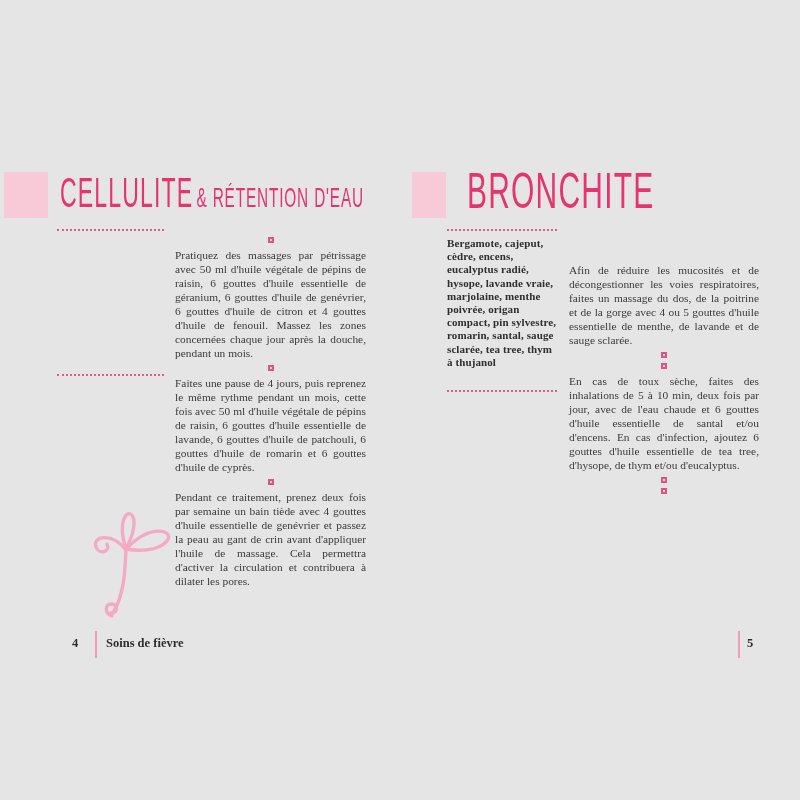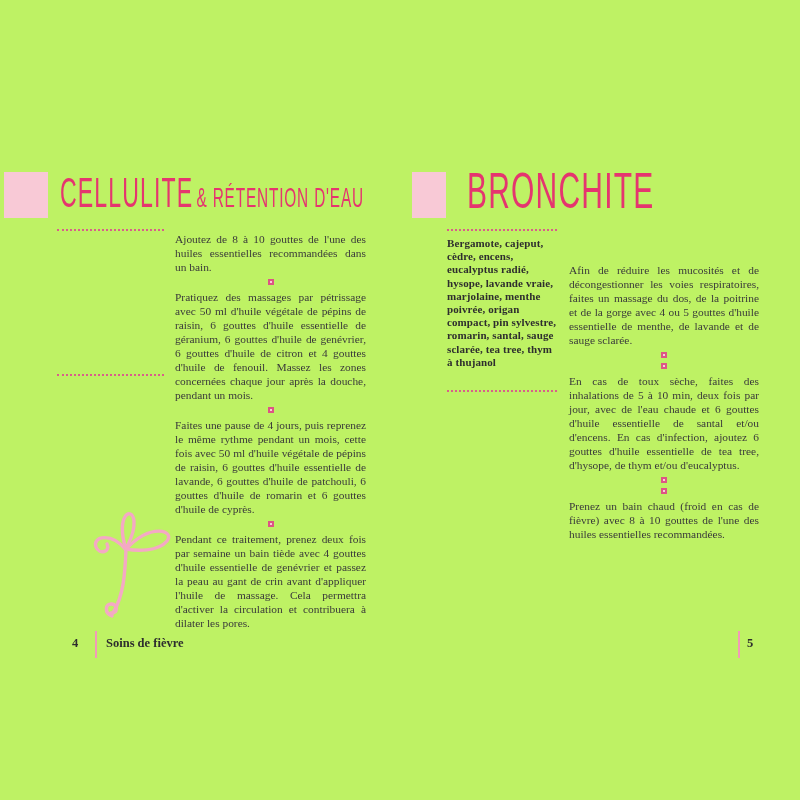--- a/index.html
+++ b/index.html
@@ -1,17 +1,17 @@
 <!DOCTYPE html>
 <html><head>
 <meta charset="utf-8">
 <style>
   html,body{margin:0;padding:0;background:#ffffff;}
   .spread{
-    position:relative;width:800px;height:800px;background:#bef264;
+    position:relative;width:800px;height:800px;background:#e5e5e5;
     font-family:"Liberation Serif", serif;color:var(--text,#3a3a3a);
     overflow:hidden;
   }
   .page{position:absolute;top:0;width:400px;height:800px;}
   .page-left{left:0;}
   .page-right{left:412px;}
 
   .accent-square{position:absolute;background:var(--light_square,#f8c9d6);}
   .page-left .accent-square{left:4px;top:172px;width:44px;height:46px;}
   .page-right .accent-square{left:0px;top:172px;width:34px;height:46px;}
@@ -72,21 +72,20 @@
 <div class="spread" style="--accent: #e5356f; --light_square: #f8c9d6; --dotted: #d95f8a; --separator: #dd5585; --divider: #f29ab8; --flourish: #f4a9c4; --text: #3a3a3a;">
 
   <div class="page page-left">
     <div class="accent-square"></div>
     <div class="chapter-title">
       <span class="title-main">Cellulite</span><span class="title-suffix">&amp; rétention d'eau</span>
     </div>
     <div class="dotted-rule rule-top"></div>
     <div class="dotted-rule rule-bottom"></div>
     <div class="main-text">
-        <p>Ajoutez de 8 à 10 gouttes de l'une des huiles essentielles recommandées dans un bain.</p>
         <div class="para-sep"></div>
         <p>Pratiquez des massages par pétrissage avec 50 ml d'huile végétale de pépins de raisin, 6 gouttes d'huile essentielle de géranium, 6 gouttes d'huile de genévrier, 6 gouttes d'huile de citron et 4 gouttes d'huile de fenouil. Massez les zones concernées chaque jour après la douche, pendant un mois.</p>
         <div class="para-sep"></div>
         <p>Faites une pause de 4 jours, puis reprenez le même rythme pendant un mois, cette fois avec 50 ml d'huile végétale de pépins de raisin, 6 gouttes d'huile essentielle de lavande, 6 gouttes d'huile de patchouli, 6 gouttes d'huile de romarin et 6 gouttes d'huile de cyprès.</p>
         <div class="para-sep"></div>
         <p>Pendant ce traitement, prenez deux fois par semaine un bain tiède avec 4 gouttes d'huile essentielle de genévrier et passez la peau au gant de crin avant d'appliquer l'huile de massage. Cela permettra d'activer la circulation et contribuera à dilater les pores.</p>
       </div>
 
     <svg class="flourish" viewBox="0 0 100 120">
       <g fill="none" stroke="#f4a9c4" stroke-width="3.4" stroke-linecap="round">
@@ -111,21 +110,20 @@
     <div class="dotted-rule rule-top"></div>
     <div class="oils-list">Bergamote, cajeput, cèdre, encens, eucalyptus radié, hysope, lavande vraie, marjolaine, menthe poivrée, origan compact, pin sylvestre, romarin, santal, sauge sclarée, tea tree, thym à thujanol</div>
     <div class="dotted-rule rule-bottom"></div>
     <div class="main-text">
         <p>Afin de réduire les mucosités et de décongestionner les voies respiratoires, faites un massage du dos, de la poitrine et de la gorge avec 4 ou 5 gouttes d'huile essentielle de menthe, de lavande et de sauge sclarée.</p>
         <div class="para-sep"></div>
         <div class="para-sep"></div>
         <p>En cas de toux sèche, faites des inhalations de 5 à 10 min, deux fois par jour, avec de l'eau chaude et 6 gouttes d'huile essentielle de santal et/ou d'encens. En cas d'infection, ajoutez 6 gouttes d'huile essentielle de tea tree, d'hysope, de thym et/ou d'eucalyptus.</p>
         <div class="para-sep"></div>
         <div class="para-sep"></div>
-        <p>Prenez un bain chaud (froid en cas de fièvre) avec 8 à 10 gouttes de l'une des huiles essentielles recommandées.</p>
       </div>
 
     <div class="footer-section">Soins de beauté</div>
     <div class="footer-divider"></div>
     <div class="footer footer-num">5</div>
   </div>
 
 </div>
 
 </body></html>

